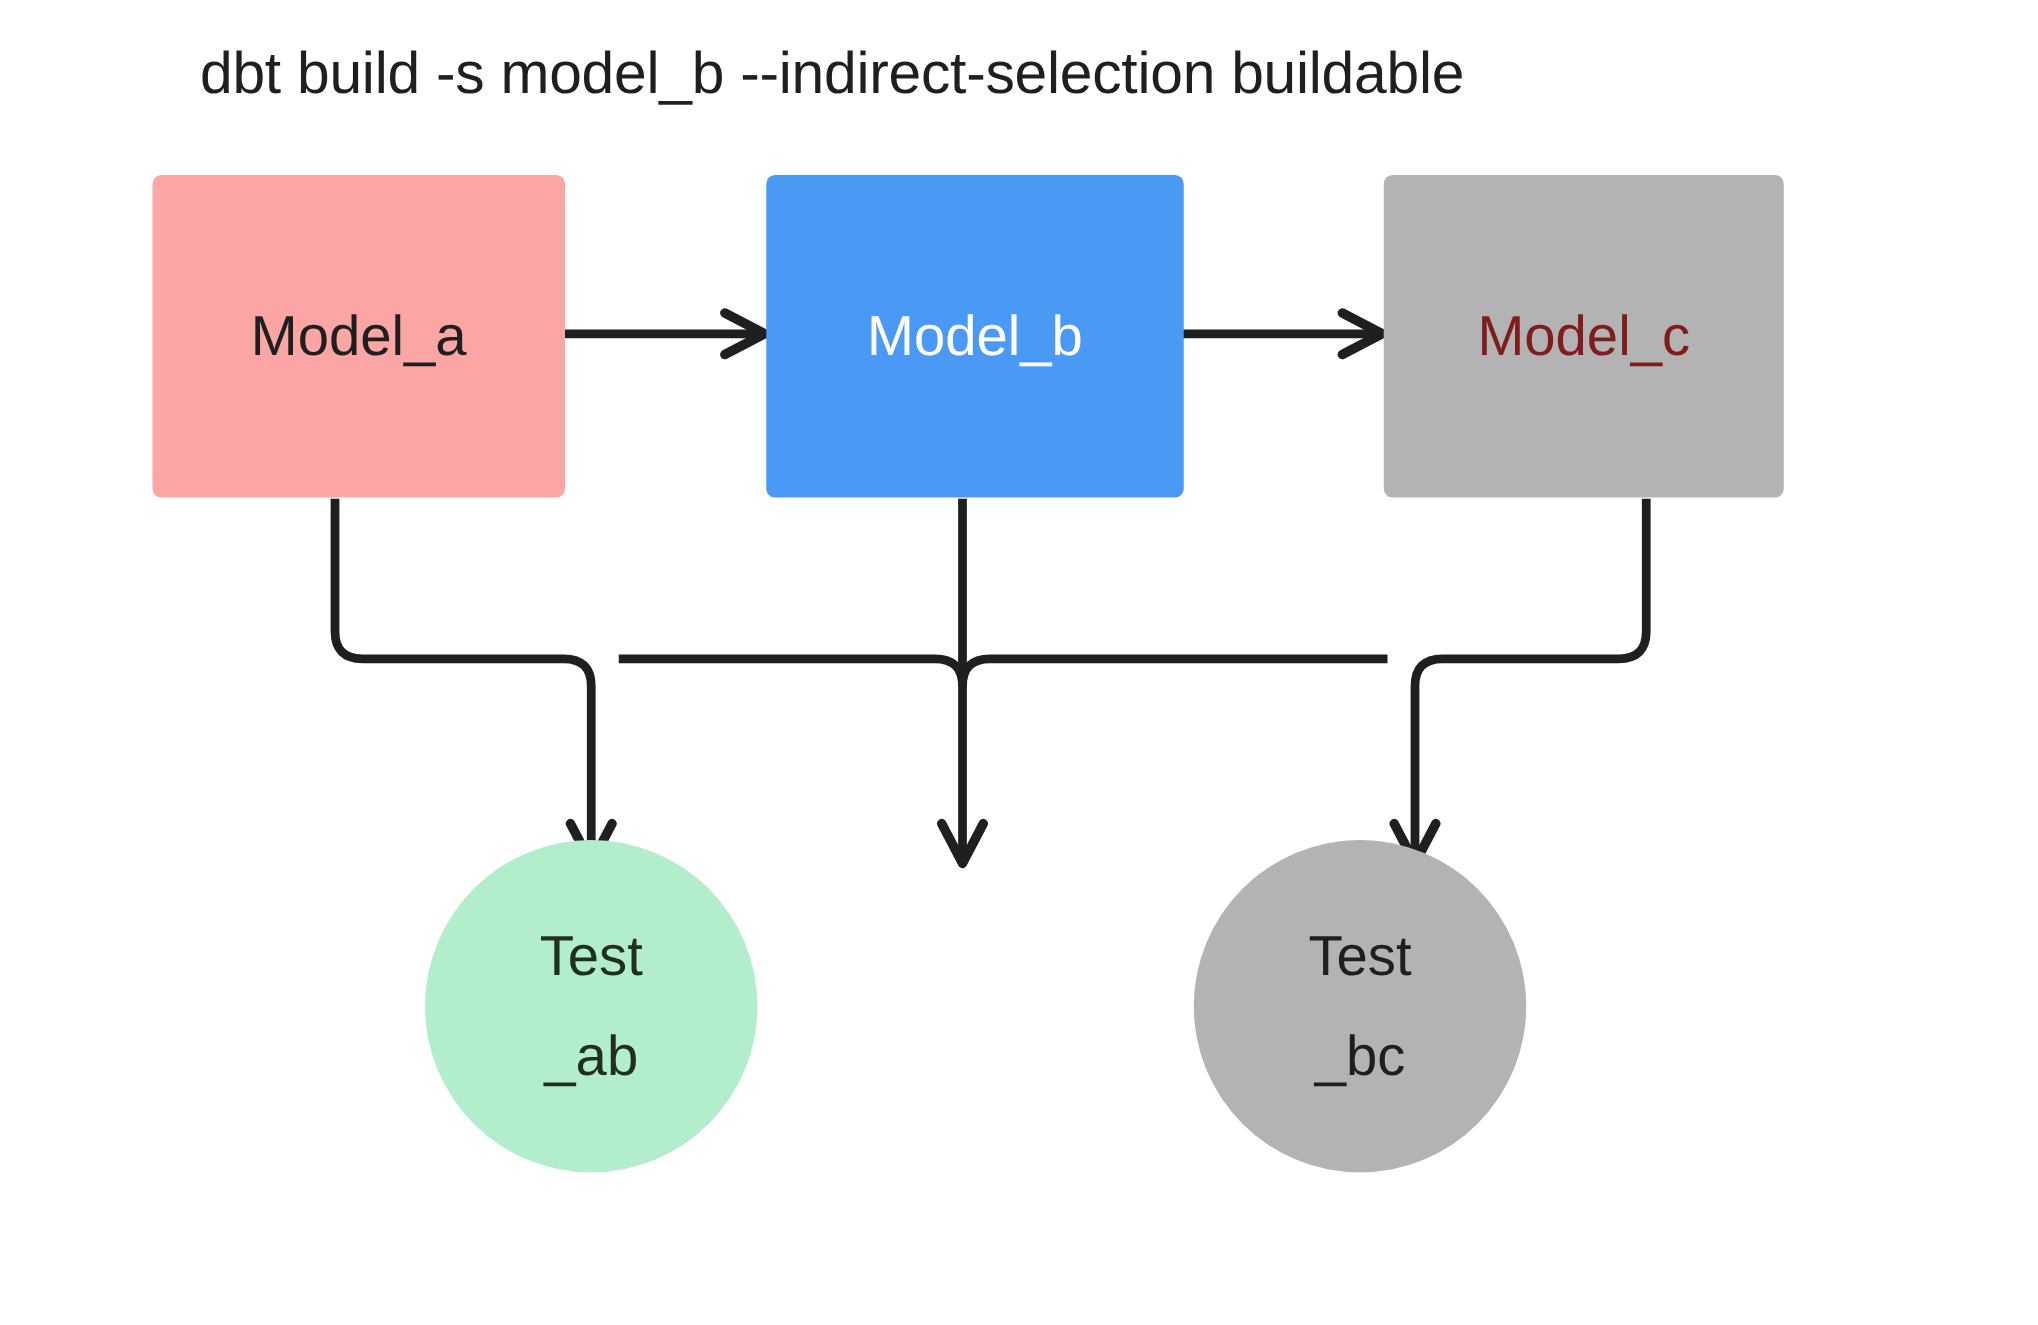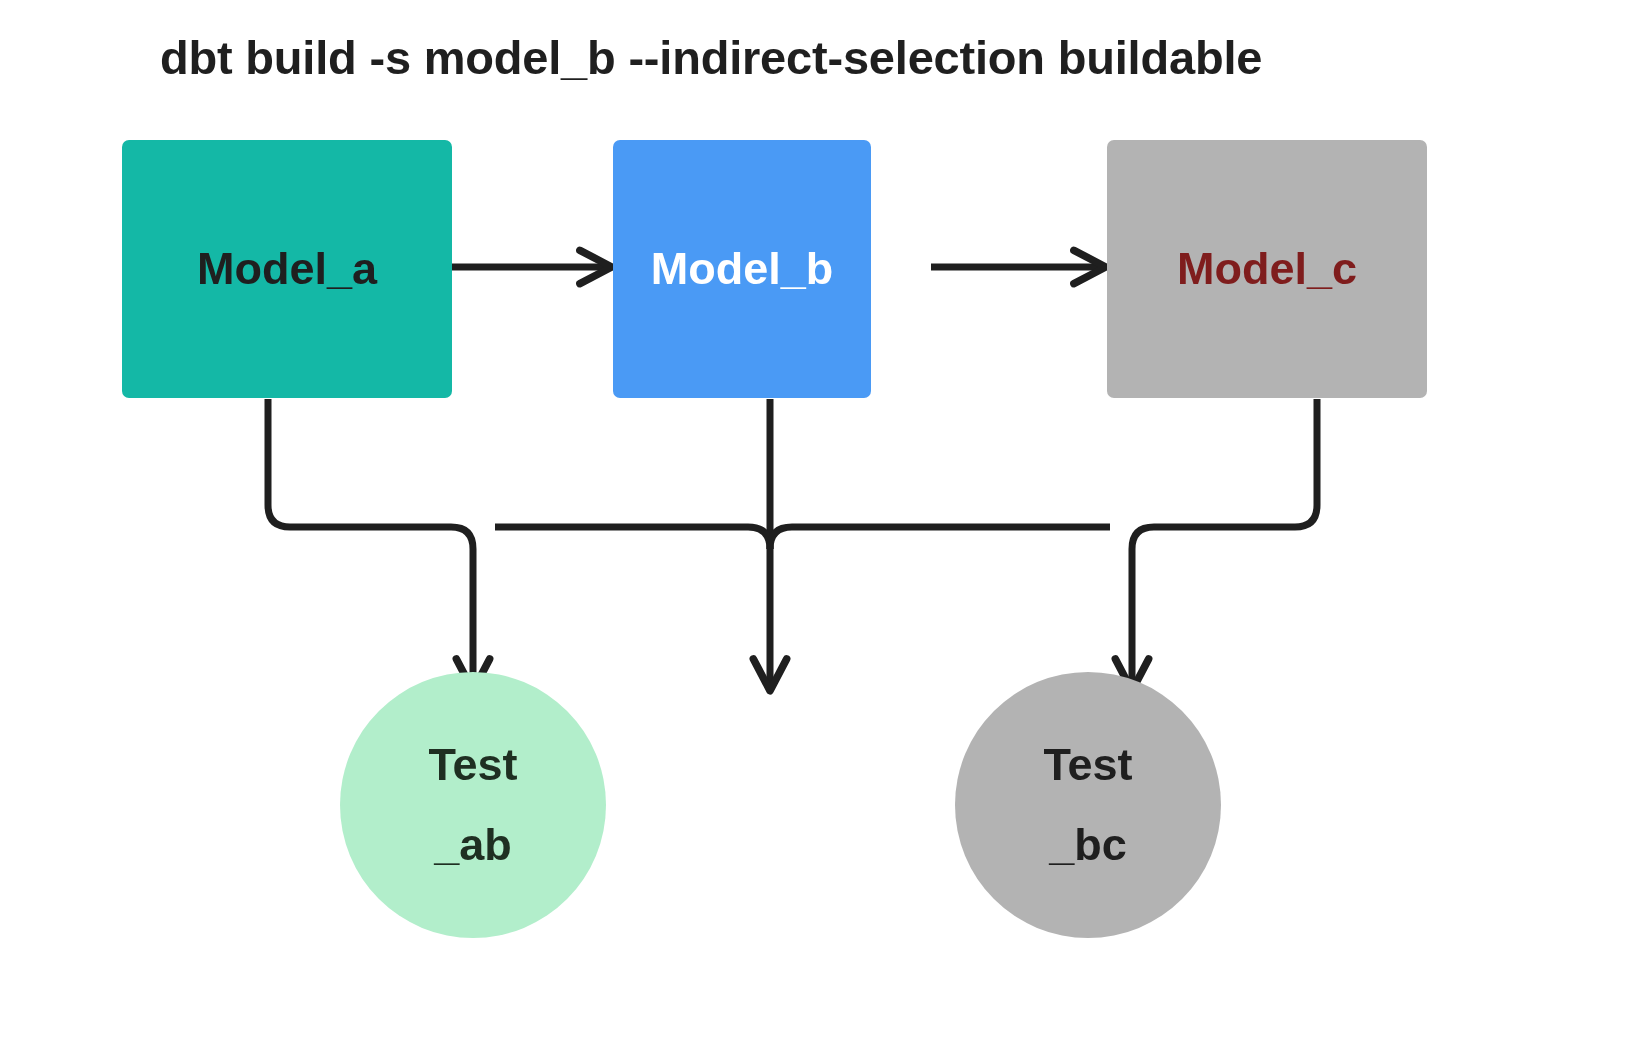--- a/index.html
+++ b/index.html
@@ -7,21 +7,20 @@
     padding: 0;
     background: #ffffff;
   }
   #stage {
     position: relative;
     width: 1630px;
     height: 1060px;
     background: #ffffff;
     overflow: hidden;
     font-family: "Liberation Sans", sans-serif;
-    font-weight: bold;
   }
 
   #title {
     position: absolute;
     left: 160px;
     top: 28px;
     font-size: 47px;
     line-height: 60px;
     color: #1f1f1f;
     white-space: nowrap;
@@ -85,25 +84,25 @@
 
       <path d="M 770 399 L 770 690" marker-end="url(#arrowhead)"></path>
 
       <path d="M 495 527 L 748 527 Q 770 527 770 549"></path>
       <path d="M 770 549 Q 770 527 792 527 L 1110 527"></path>
 
       <path d="M 1317 399 L 1317 505 Q 1317 527 1295 527 L 1154 527 Q 1132 527 1132 549 L 1132 690" marker-end="url(#arrowhead)"></path>
     </g>
   </svg>
 
-  <div class="node-box" style="left:122px; top:140px; width:330px; height:258px; background:#14b8a6; color:#1f1f1f;">
+  <div class="node-box" style="left:122px; top:140px; width:330px; height:258px; background:#fca5a5; color:#1f1f1f;">
     <span>Model_a</span>
   </div>
 
-  <div class="node-box" style="left:613px; top:140px; width:258px; height:258px; background:#4a9af5; color:#ffffff;">
+  <div class="node-box" style="left:613px; top:140px; width:334px; height:258px; background:#4a9af5; color:#ffffff;">
     <span>Model_b</span>
   </div>
 
   <div class="node-box" style="left:1107px; top:140px; width:320px; height:258px; background:#b3b3b3; color:#7f1d1d;">
     <span>Model_c</span>
   </div>
 
   <div class="node-circle" style="left:340px; top:672px; width:266px; height:266px; background:#b2eecb; color:#1f2f22;">
     <span class="ln">Test</span>
     <span class="ln">_ab</span>

